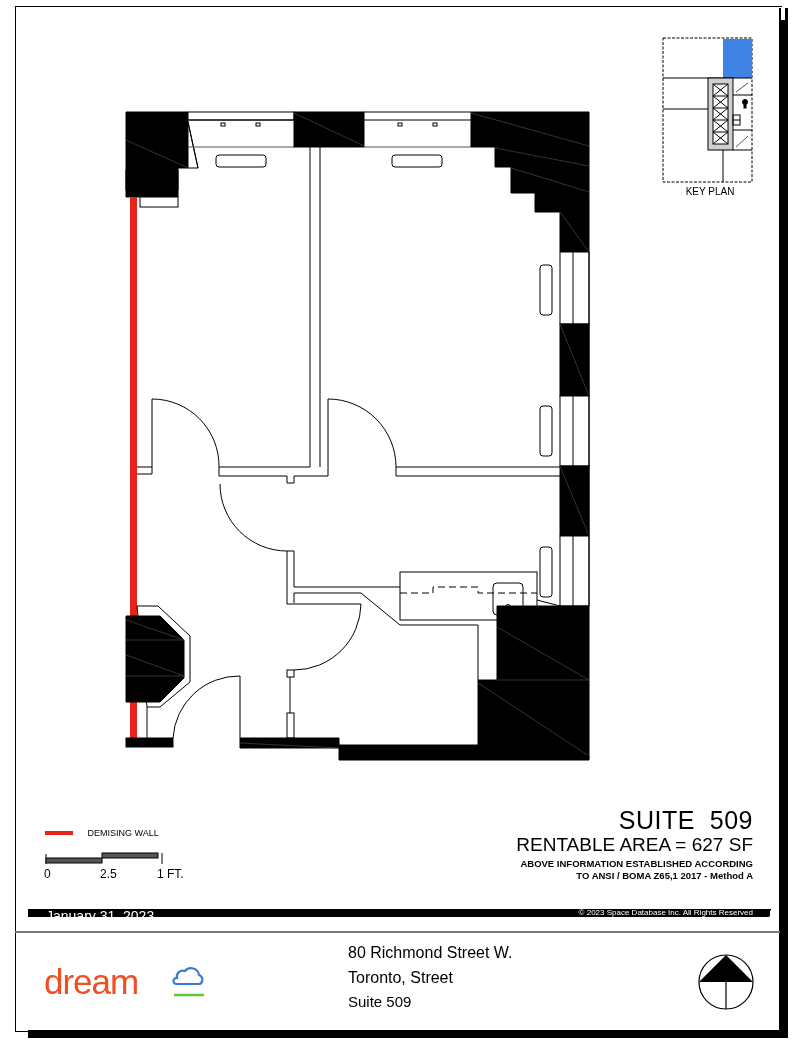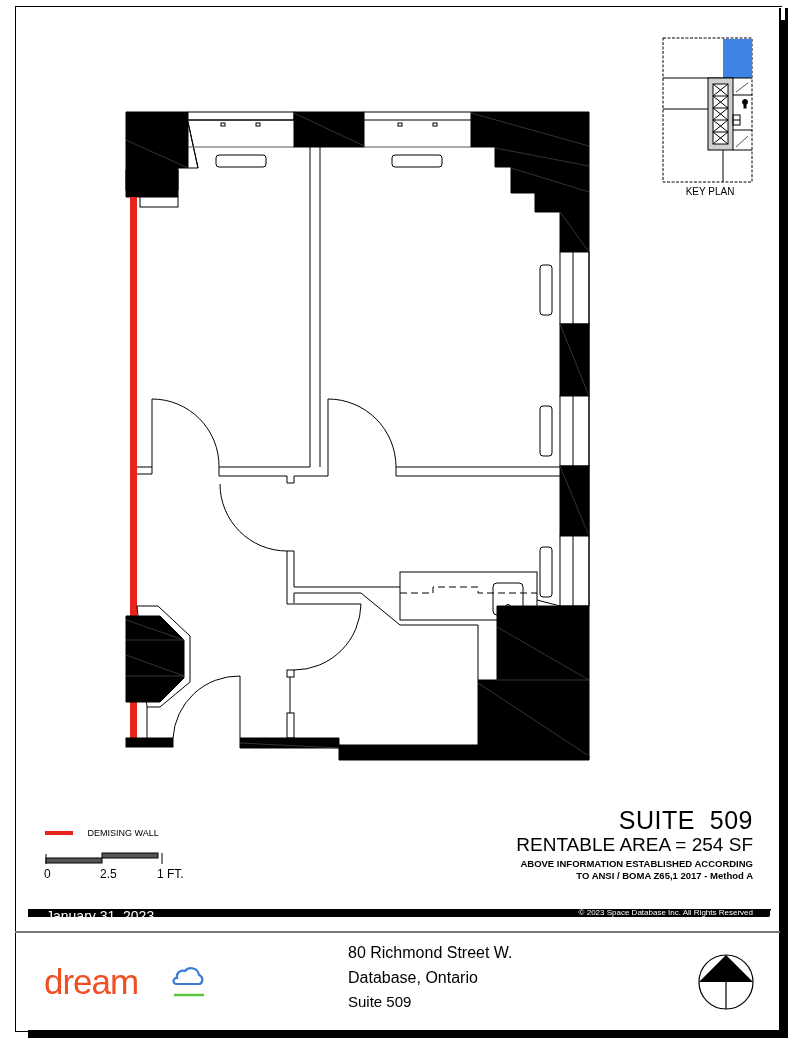--- a/index.html
+++ b/index.html
@@ -193,37 +193,37 @@
   <line x1="1" y1="4" x2="1" y2="14" stroke="#000"></line>
   <rect x="1" y="8" width="56" height="5" fill="#555" stroke="#000"></rect>
   <rect x="57" y="3" width="56" height="5" fill="#555" stroke="#000"></rect>
   <line x1="117" y1="3" x2="117" y2="14" stroke="#000"></line>
 </svg>
 <div class="scale-lbl" style="left:44px;">0</div>
 <div class="scale-lbl" style="left:100px;">2.5</div>
 <div class="scale-lbl" style="left:157px;">1 FT.</div>
 
 <div class="suite-title" style="white-space:pre;">SUITE  509</div>
-<div class="area">RENTABLE AREA = 254 SF</div>
+<div class="area">RENTABLE AREA = 627 SF</div>
 <div class="basis">
   <div>ABOVE INFORMATION ESTABLISHED ACCORDING</div>
   <div>TO ANSI / BOMA Z65,1 2017 - Method A</div>
 </div>
 
 <div class="band"></div>
 <div class="band-tail"></div>
 <div class="band-date">January 31, 2023</div>
 <div class="band-copy">© 2023 Space Database Inc. All Rights Reserved</div>
 <div class="title-block-top"></div>
 
 <div class="logo">dream</div>
 <svg class="logo-svg" width="34" height="34" viewBox="0 0 34 34">
   <path d="M4,20 L28,20 A5,5 0 0 0 27,11 A8,8 0 0 0 13,7 A6,6 0 0 0 5,14 A3,3 0 0 0 4,20 Z" fill="none" stroke="#3a7bd5" stroke-width="2.2"></path>
   <line x1="2" y1="31" x2="32" y2="31" stroke="#5cc73c" stroke-width="2.5"></line>
 </svg>
 <div class="addr addr1">80 Richmond Street W.</div>
-<div class="addr addr2">Database, Ontario</div>
+<div class="addr addr2">Toronto, Street</div>
 <div class="addr addr3">Suite 509</div>
 <svg class="north" width="58" height="58" viewBox="0 0 58 58">
   <circle cx="29" cy="29" r="27" fill="#fff" stroke="#000" stroke-width="1.2"></circle>
   <polygon points="29,2 2,29 56,29" fill="#000"></polygon>
   <line x1="29" y1="29" x2="29" y2="56" stroke="#000" stroke-width="1.2"></line>
 </svg>
 
 </body></html>

